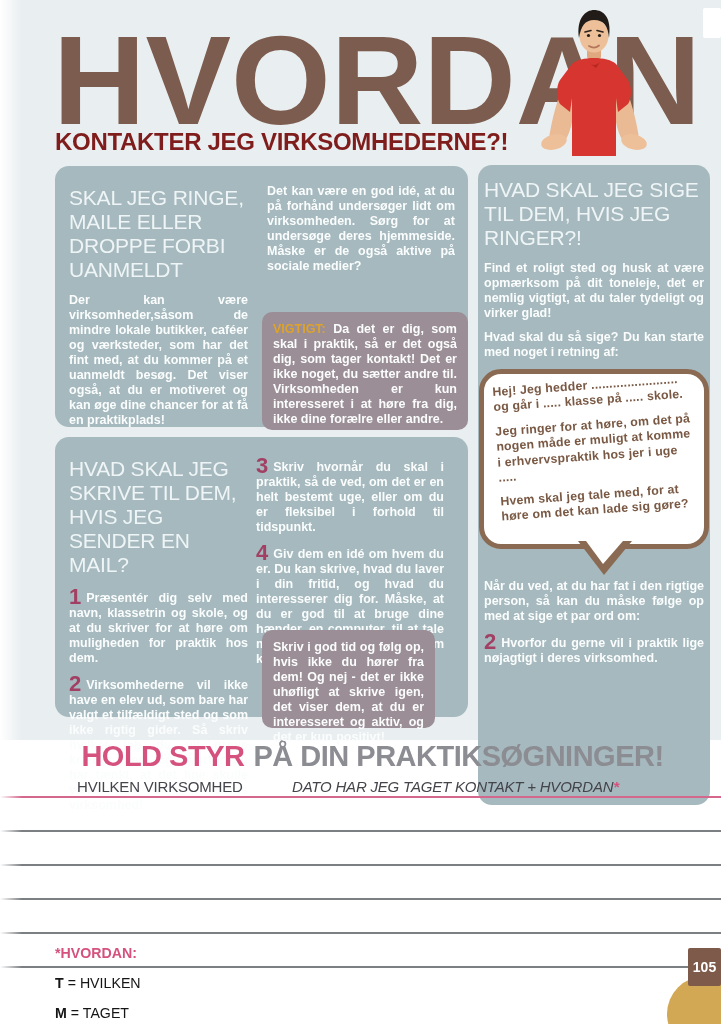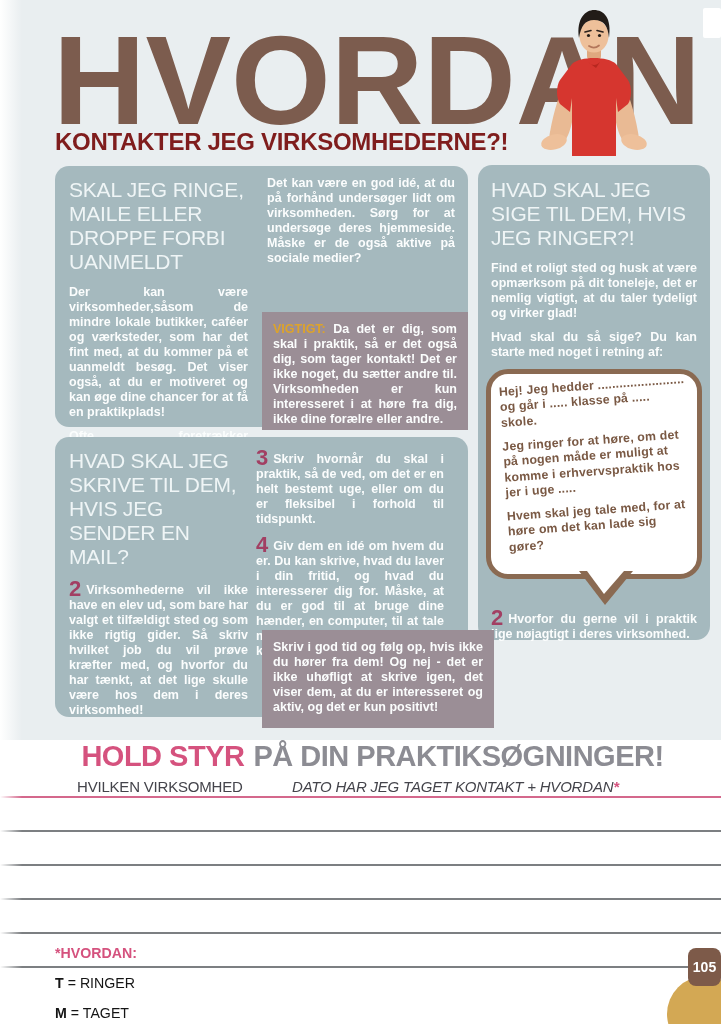--- a/index.html
+++ b/index.html
@@ -12,34 +12,34 @@
   .corner-notch{left:703px;top:8px;width:18px;height:30px;background:#ffffff;border-radius:2px;z-index:5;}
   
   .title-svg{left:53px;top:20px;z-index:2;}
   .subtitle{left:55px;top:128px;font-size:24px;font-weight:700;color:#7f1d1d;
             letter-spacing:-0.3px;z-index:2;}
   .boy{left:538px;top:6px;z-index:3;}
   
   .box{background:#a5b9be;border-radius:14px;color:#fbfdfd;}
   .boxA{left:55px;top:166px;width:413px;height:261px;}
   .boxB{left:55px;top:437px;width:413px;height:280px;}
-  .boxC{left:478px;top:165px;width:232px;height:475px;box-sizing:border-box;padding:13px 13px;}
-  .col{position:absolute;}
+  .boxC{left:478px;top:165px;width:232px;height:640px;box-sizing:border-box;padding:13px 6px;}
+  .col{position:absolute;margin-top:8px;}
   .colA1{left:14px;top:12px;width:179px;}
   .colA2{left:212px;top:10px;width:188px;}
   .colB1{left:14px;top:12px;width:179px;}
   .colB2{left:201px;top:12px;width:188px;}
   .h2{font-size:21px;font-weight:400;color:#eff5f6;line-height:1.14;margin:0 0 11px 0;letter-spacing:-0.2px;}
   .p{font-size:12.5px;font-weight:700;line-height:1.2;text-align:justify;margin:0 0 9px 0;color:#fbfdfd;}
   .p:last-child{margin-bottom:0;}
   .num{font-size:22px;font-weight:700;color:#a23f63;line-height:0.8;vertical-align:-2px;margin-right:5px;}
-  .dark{background:#9b8e96;border-radius:0;box-sizing:border-box;padding:10px 11px;z-index:4;}
+  .dark{background:#9b8e96;border-radius:10px;box-sizing:border-box;padding:10px 11px;z-index:4;}
   .dark .p{margin:0;}
   .vigtigt-box{left:262px;top:312px;width:206px;height:118px;}
-  .note-box{left:262px;top:630px;width:232px;height:98px;}
+  .note-box{left:262px;top:630px;width:173px;height:98px;}
   .vigtigt-label{color:#dda32b;font-weight:700;}
   
   .bubble{position:relative;background:#ffffff;border:5px solid #8a6a52;border-radius:22px;
           margin:2px -5px 30px -5px;padding:11px 9px 9px 9px;color:#7a5944;}
   .bub-line{font-size:12.3px;font-weight:700;letter-spacing:0.2px;line-height:1.25;
             transform:rotate(-4deg);transform-origin:left center;margin:0 0 9px 0;}
   .bub-line:last-child{margin-bottom:0;}
   .bub-ind1{padding-left:4px;}
   .bub-ind2{padding-left:8px;}
   .tail-svg{position:absolute;bottom:-33px;left:40%;}
@@ -51,21 +51,21 @@
   .tl1{left:60px;margin-left:17px;} .tl2{left:292px;font-style:italic;}
   .asterisk{color:#d5527e;font-weight:700;}
   .pink-line{left:0;top:796px;width:721px;height:2px;background:#d4688c;}
   .gray-line{left:0;width:721px;height:2px;background:#65696c;opacity:0.85;}
   
   .footer{left:0;top:945px;width:721px;display:flex;justify-content:center;padding-left:55px;
           box-sizing:border-box;gap:14px;font-size:14.2px;color:#151515;flex-direction:column;}
   .f-label{color:#d5527e;font-weight:700;}
   .f-key{font-weight:700;}
   .badge{left:688px;top:948px;width:33px;height:38px;background:#7d5a49;color:#ffffff;
-         font-size:14px;font-weight:700;text-align:center;line-height:38px;border-radius:8px;z-index:6;}
+         font-size:14px;font-weight:700;text-align:center;line-height:38px;border-radius:2px;z-index:6;}
   .gold-circle{right:-22px;bottom:-28px;width:76px;height:76px;border-radius:50%;background:#d3a854;z-index:5;}
 </style>
 </head>
 <body>
 
 <div class="abs top-bg"></div>
 
 <svg class="abs title-svg" width="660" height="118">
   <text x="0" y="104" font-family="Liberation Sans, DejaVu Sans, sans-serif" font-size="126" font-weight="bold" fill="#7c5c4e" textLength="648" lengthAdjust="spacingAndGlyphs">HVORDAN</text>
 </svg>
@@ -109,20 +109,21 @@
   </div>
 </div>
 
 <div class="abs dark vigtigt-box">
   <p class="p"><span class="vigtigt-label">VIGTIGT:</span><span> Da det er dig, som skal i praktik, så er det også dig, som tager kontakt! Det er ikke noget, du sætter andre til. Virksomheden er kun interesseret i at høre fra dig, ikke dine forælre eller andre.</span></p>
 </div>
 
 <div class="abs box boxB">
   <div class="col colB1">
     <div class="h2">HVAD SKAL JEG SKRIVE TIL DEM, HVIS JEG SENDER EN MAIL?</div>
+    <p class="p"><span class="num">1</span><span>Præsentér dig selv med navn, klassetrin og skole, og at du skriver for at høre om muligheden for praktik hos dem.</span></p>
     <p class="p"><span class="num">2</span><span>Virksomhederne vil ikke have en elev ud, som bare har valgt et tilfældigt sted og som ikke rigtig gider. Så skriv hvilket job du vil prøve kræfter med, og hvorfor du har tænkt, at det lige skulle være hos dem i deres virksomhed!</span></p>
   </div>
   <div class="col colB2">
     <p class="p"><span class="num">3</span><span>Skriv hvornår du skal i praktik, så de ved, om det er en helt bestemt uge, eller om du er fleksibel i forhold til tidspunkt.</span></p>
     <p class="p"><span class="num">4</span><span>Giv dem en idé om hvem du er. Du kan skrive, hvad du laver i din fritid, og hvad du interesserer dig for. Måske, at du er god til at bruge dine hænder, en computer, til at tale med folk, eller noget andet som kan være relevant?</span></p>
   </div>
 </div>
 
 <div class="abs dark note-box">
   <p class="p">Skriv i god tid og følg op, hvis ikke du hører fra dem! Og nej - det er ikke uhøfligt at skrive igen, det viser dem, at du er interesseret og aktiv, og det er kun positivt!</p>
@@ -139,39 +140,40 @@
       <div>og går i ..... klasse på ..... skole.</div>
     </div>
     <div class="bub-line bub-ind1">Jeg ringer for at høre, om det på nogen måde er muligt at komme i erhvervspraktik hos jer i uge .....</div>
     <div class="bub-line bub-ind2">Hvem skal jeg tale med, for at høre om det kan lade sig gøre?</div>
     <svg class="tail-svg" width="64" height="36">
       <path d="M6,0 L60,0 L32,34 Z" fill="#8a6a52"></path>
       <path d="M14,0 L51,0 L31,23 Z" fill="#ffffff"></path>
     </svg>
   </div>
 
+  <p class="p">Når du ved, at du har fat i den rigtige person, så kan du måske følge op med at sige et par ord om:</p>
   <p class="p"><span class="num">2</span><span>Hvorfor du gerne vil i praktik lige nøjagtigt i deres virksomhed.</span></p>
 </div>
 
 <div class="abs tracker-title">
   <span class="accent">HOLD STYR</span><span>PÅ DIN PRAKTIKSØGNINGER!</span>
 </div>
 <div class="abs track-label tl1">HVILKEN VIRKSOMHED</div>
 <div class="abs track-label tl2">
   <span>DATO HAR JEG TAGET KONTAKT + HVORDAN</span><span class="asterisk">*</span>
 </div>
 <div class="abs pink-line"></div>
 <div class="abs gray-line" style="top:830px"></div>
 <div class="abs gray-line" style="top:864px"></div>
 <div class="abs gray-line" style="top:898px"></div>
 <div class="abs gray-line" style="top:932px"></div>
 <div class="abs gray-line" style="top:966px"></div>
 
 <div class="abs footer">
   <span class="f-label">*HVORDAN:</span>
-  <span><span class="f-key">T</span> <span>=</span> <span>RINGER</span></span>
+  <span><span class="f-key">T</span> <span>=</span> <span>HVILKEN</span></span>
   <span><span class="f-key">M</span> <span>=</span> <span>TAGET</span></span>
   <span><span class="f-key">P</span> <span>=</span> <span>PERSONLIGT FREMMØDE</span></span>
 </div>
 
 <div class="abs badge">105</div>
 <div class="abs gold-circle"></div>
 <div class="abs spine"></div>
 
 </body></html>

